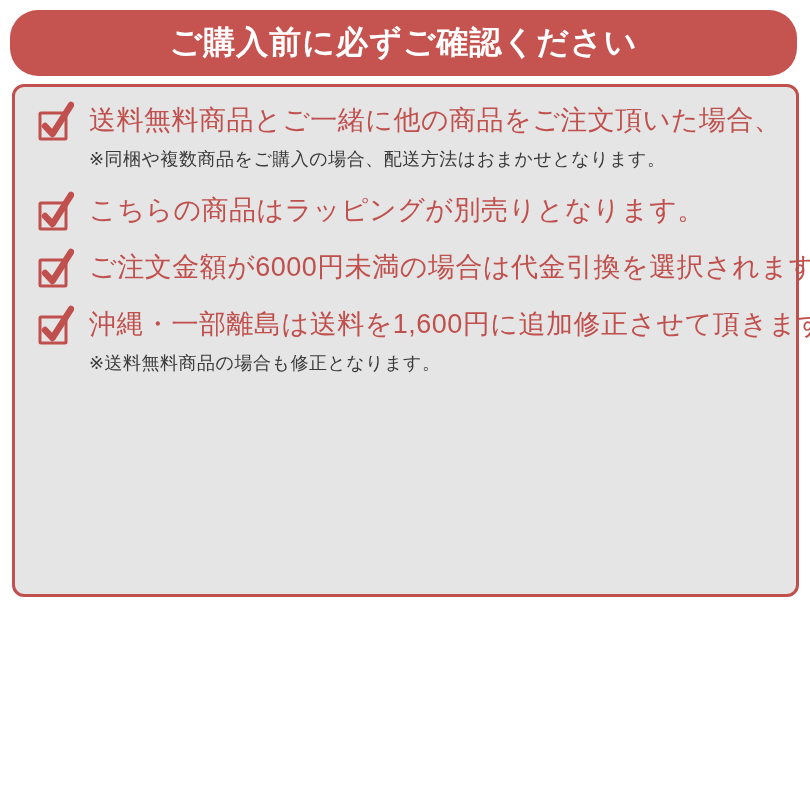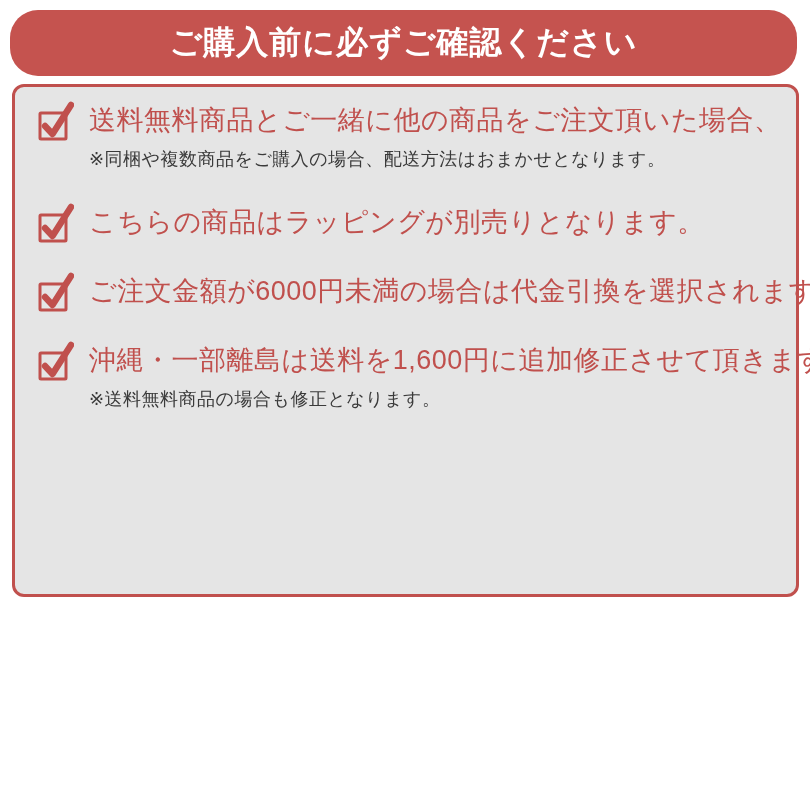--- a/index.html
+++ b/index.html
@@ -45,21 +45,21 @@
     border: 3px solid var(--red);
     border-radius: 12px;
     padding: 14px 0 0 23px;
     background: #e5e5e5;
   }
   .item {
     display: flex;
     align-items: flex-start;
   }
   .item + .item {
-    margin-top: 29px;
+    margin-top: 17px;
   }
   .checkbox {
     width: 36px;
     height: 40px;
     flex: 0 0 36px;
     margin-right: 15px;
     display: block;
   }
   .checkbox svg {
     display: block;

